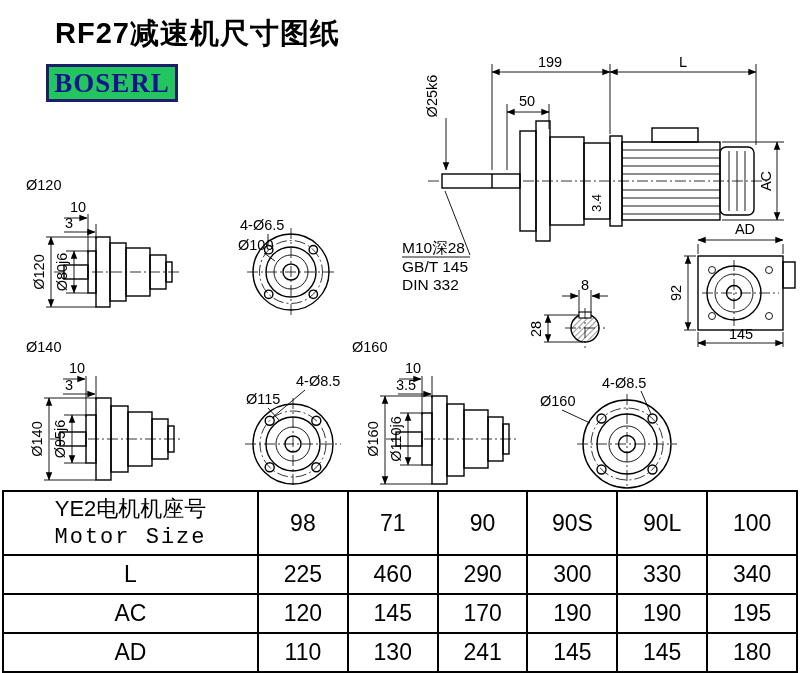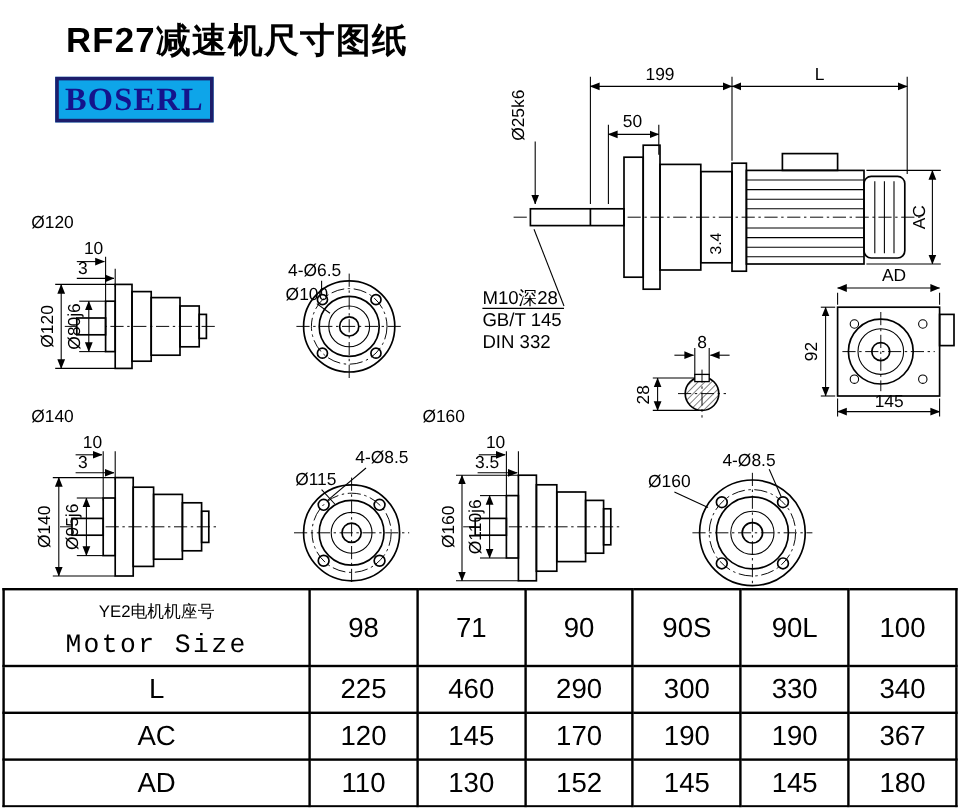--- a/index.html
+++ b/index.html
@@ -2,39 +2,39 @@
 <html><head>
 <meta charset="utf-8">
 <style>
   html,body{margin:0;padding:0;background:#fff;}
   .canvas{position:relative;width:800px;height:673px;background:#fff;overflow:hidden;
           font-family:"Liberation Sans",sans-serif;color:#000;}
   .page-title{position:absolute;left:55px;top:14px;font-size:29px;font-weight:bold;
               letter-spacing:1px;white-space:nowrap;}
   .brand-box{position:absolute;left:46px;top:64px;width:132px;height:38px;
              border:3px solid #1d1d6b;box-sizing:border-box;display:flex;
-             align-items:center;justify-content:center;background:#0ea5e9;}
+             align-items:center;justify-content:center;background:#22c55e;}
   .brand-text{font-family:"Liberation Serif",serif;font-size:27px;font-weight:bold;
               color:#14148c;letter-spacing:1px;}
   svg.drawings{position:absolute;left:0;top:0;}
   svg .ln{fill:none;stroke:#000;stroke-width:1.4;}
   svg .lnw{fill:#fff;stroke:#000;stroke-width:1.4;}
   svg .thin{fill:none;stroke:#000;stroke-width:0.9;}
   svg .dim{fill:none;stroke:#000;stroke-width:0.9;}
   svg .cl{fill:none;stroke:#000;stroke-width:0.8;stroke-dasharray:11 3 2 3;}
   svg text{font-family:"Liberation Sans",sans-serif;font-size:14.5px;fill:#000;}
   svg text.small{font-size:13px;}
   svg text.note{font-size:15.5px;}
   .dim-table{position:absolute;left:2px;top:490px;width:796px;border-collapse:collapse;
              table-layout:fixed;background:#fff;}
   .dim-table td{border:2px solid #000;text-align:center;vertical-align:middle;
                 font-size:23px;padding:0;overflow:hidden;}
   .dim-table tr.r-head td{height:62px;}
   .dim-table tr.r-data td{height:37px;}
-  .hc-cn{font-size:14px;line-height:30px;}
+  .hc-cn{font-size:22px;line-height:30px;}
   .hc-en{font-family:"Liberation Mono",monospace;font-size:22px;line-height:28px;letter-spacing:2px;}
 </style>
 </head>
 <body>
 
 <div class="canvas">
 
   <div class="page-title">RF27减速机尺寸图纸</div>
 
   <div class="brand-box">
@@ -313,27 +313,27 @@
         <td>330</td>
         <td>340</td>
       </tr>
       <tr class="r-data">
         <td>AC</td>
         <td>120</td>
         <td>145</td>
         <td>170</td>
         <td>190</td>
         <td>190</td>
-        <td>367</td>
+        <td>195</td>
       </tr>
       <tr class="r-data">
         <td>AD</td>
         <td>110</td>
         <td>130</td>
-        <td>152</td>
+        <td>241</td>
         <td>145</td>
         <td>145</td>
         <td>180</td>
       </tr>
     </tbody>
   </table>
 
 </div>
 
 </body></html>

